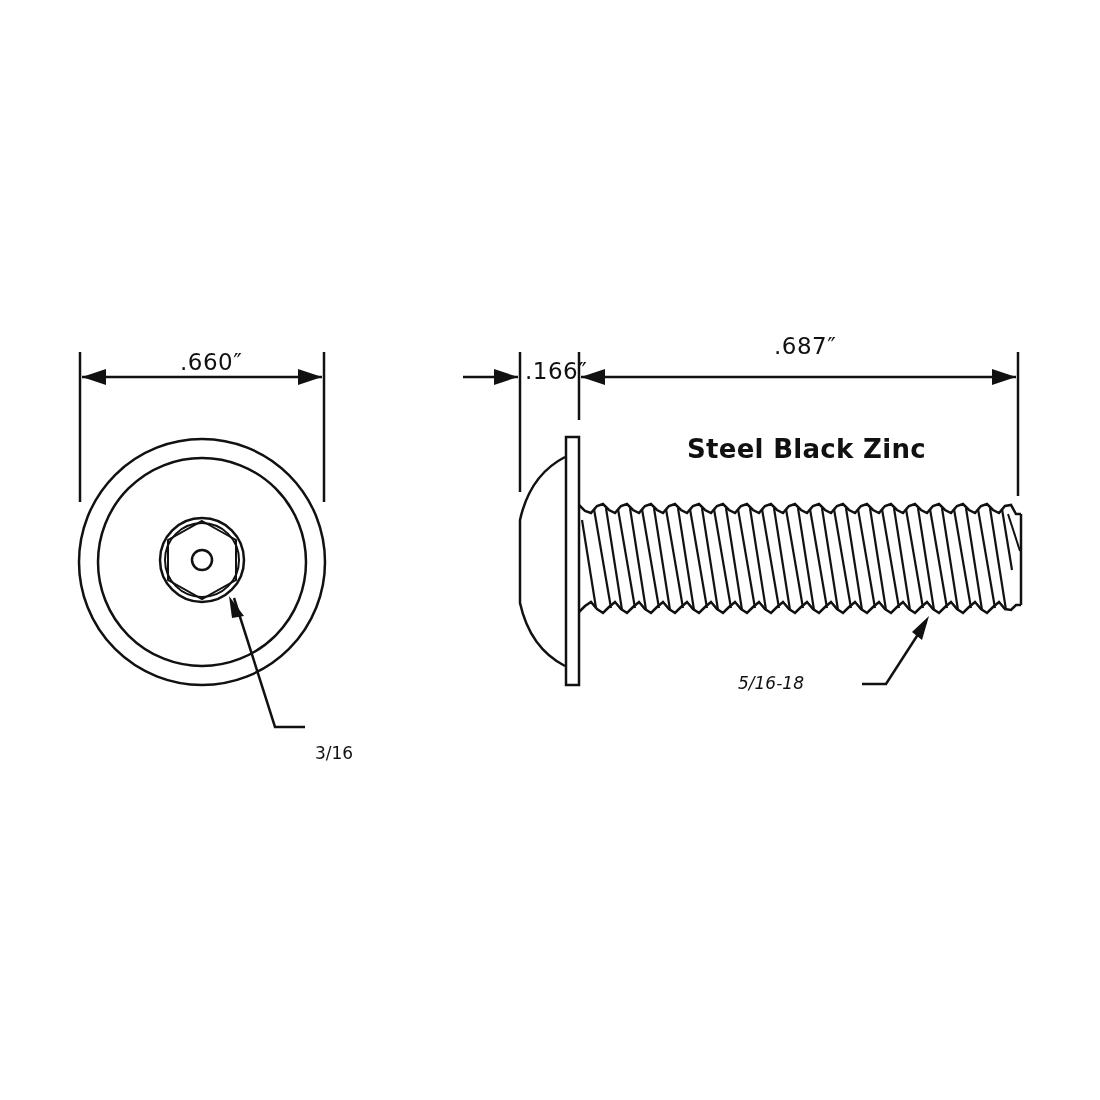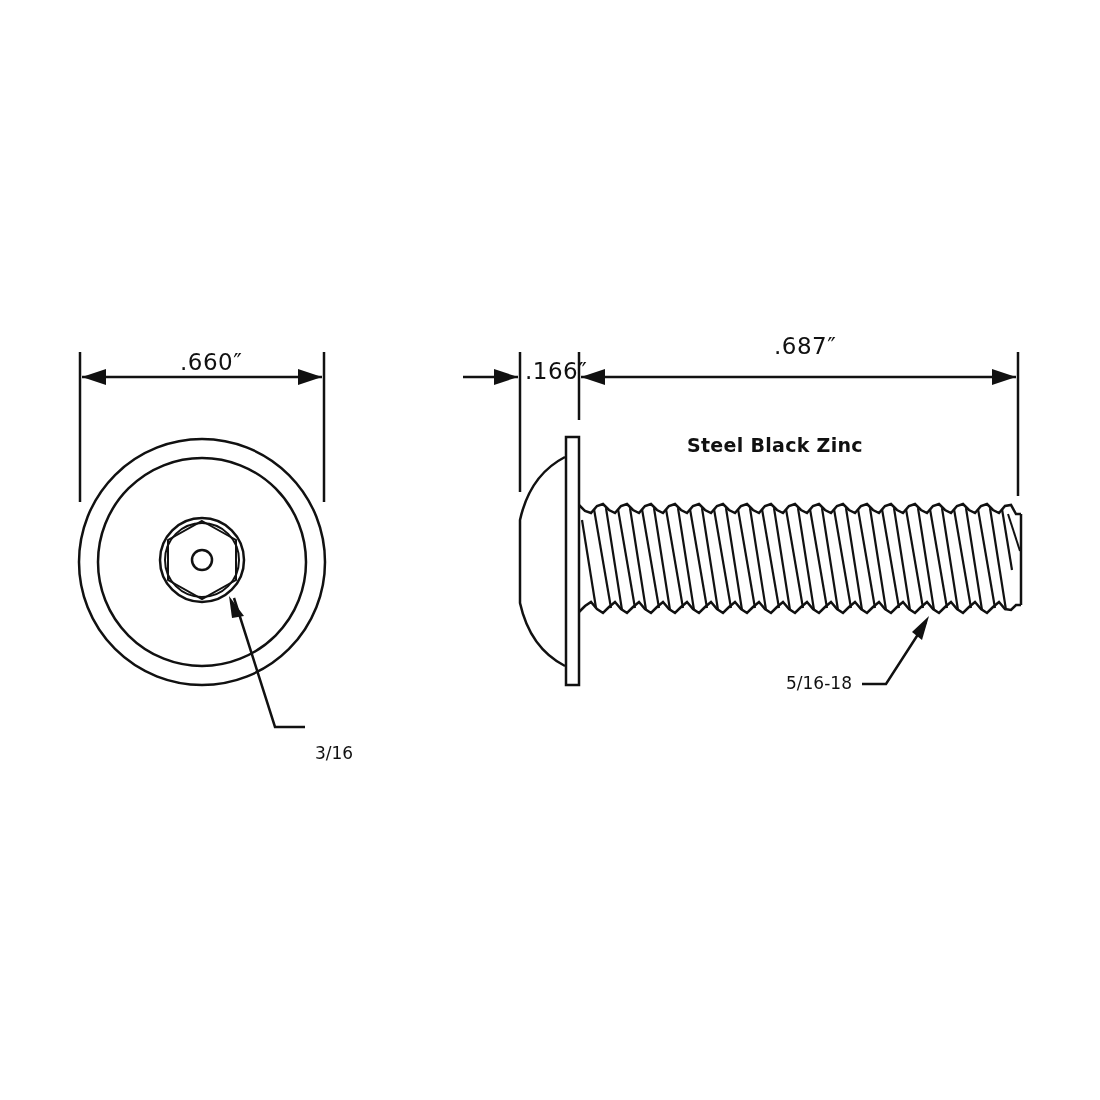--- a/index.html
+++ b/index.html
@@ -1,20 +1,20 @@
 <!DOCTYPE html>
 <html><head>
   <meta charset="utf-8">
   <style>
     html, body { margin: 0; padding: 0; background: #ffffff; }
     body { width: 1100px; height: 1100px; position: relative; overflow: hidden; font-family: "DejaVu Sans", sans-serif; }
     svg { position: absolute; left: 0; top: 0; }
     .lbl { position: absolute; color: #111111; white-space: nowrap; font-family: "DejaVu Sans", sans-serif; }
     .dim { font-size: 23px; letter-spacing: 0.5px; }
-    .title { font-size: 19px; font-weight: bold; letter-spacing: 0.3px; }
+    .title { font-size: 26px; font-weight: bold; letter-spacing: 0.3px; }
     .callout { font-size: 17px; }
   </style>
 </head>
 <body>
 
 <svg width="1100" height="1100" viewBox="0 0 1100 1100">
   <defs>
     <marker id="arrow" viewBox="0 0 12 8" refX="12" refY="4" markerWidth="24" markerHeight="16" markerUnits="userSpaceOnUse" orient="auto">
       <path d="M0,0 L12,4 L0,8 Z" fill="#111111"></path>
     </marker>
@@ -103,13 +103,13 @@
     <path d="M929,616 L922,640 L912,632 Z" fill="#111111" stroke="none"></path>
   </g>
 </svg>
 
 <div class="lbl dim" style="left:180px; top:349px;">.660″</div>
 <div class="lbl callout" style="left:315px; top:743px;">3/16</div>
 
 <div class="lbl dim" style="left:525px; top:358px;">.166″</div>
 <div class="lbl dim" style="left:774px; top:333px;">.687″</div>
 <div class="lbl title" style="left:687px; top:434px;">Steel Black Zinc</div>
-<div class="lbl callout" style="left:786px; top:673px;">5/16-18</div>
+<div class="lbl callout" style="left:738px; top:673px;font-style:italic;">5/16-18</div>
 
 </body></html>

